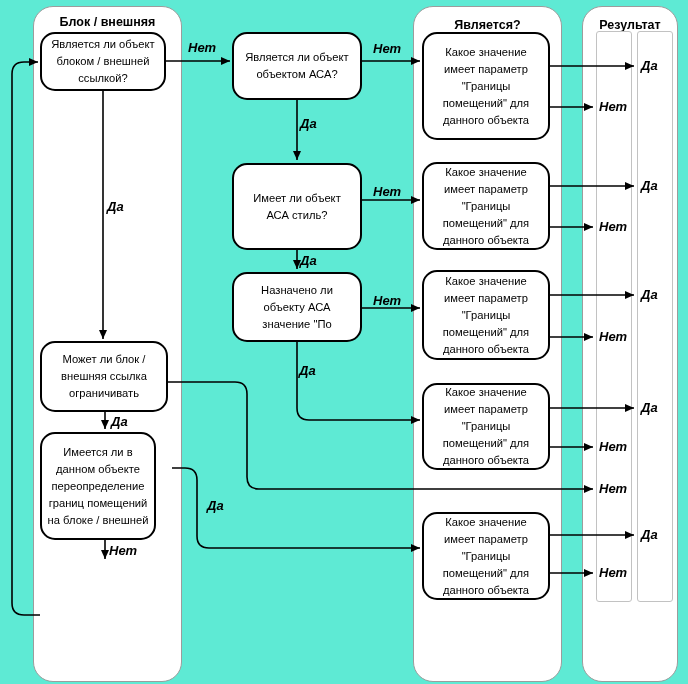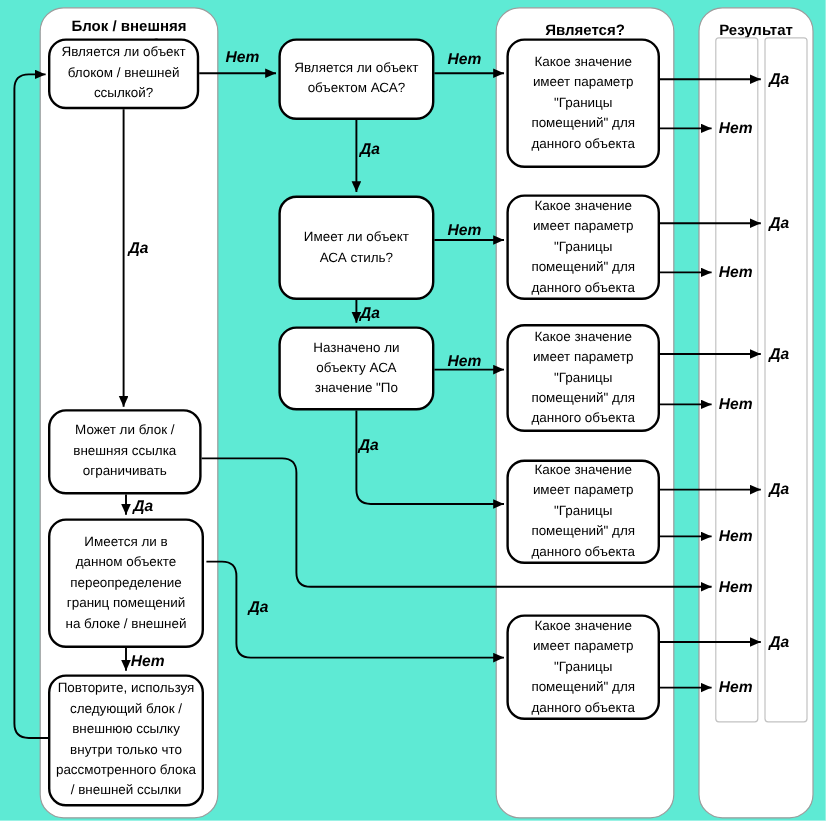--- a/index.html
+++ b/index.html
@@ -73,31 +73,25 @@
     <path class="wire" d="M550,535 H634" marker-end="url(#ah)"></path>
     <path class="wire" d="M550,573 H593" marker-end="url(#ah)"></path>
   </svg>
 
   <div class="node" style="left:40px;  top:32px;  width:126px; height:59px;">Является ли объект
 блоком / внешней
 ссылкой?</div>
   <div class="node" style="left:40px;  top:341px; width:128px; height:71px;text-align:center;">Может ли блок /
 внешняя ссылка
 ограничивать</div>
-  <div class="node" style="left:40px;  top:432px; width:130px; height:108px;">Имеется ли в
+  <div class="node" style="left:40px;  top:432px; width:116px; height:108px;">Имеется ли в
 данном объекте
 переопределение
 границ помещений
 на блоке / внешней</div>
-  <div class="node" style="left:40px;  top:562px; width:130px; height:110px;">Повторите, используя
-следующий блок /
-внешнюю ссылку
-внутри только что
-рассмотренного блока
-/ внешней ссылки</div>
   <div class="node" style="left:232px; top:32px;  width:130px; height:68px;">Является ли объект
 объектом АСА?</div>
   <div class="node" style="left:232px; top:163px; width:130px; height:87px;">Имеет ли объект
 АСА стиль?</div>
   <div class="node" style="left:232px; top:272px; width:130px; height:70px;">Назначено ли
 объекту АСА
 значение "По</div>
   <div class="node" style="left:422px; top:32px;  width:128px; height:108px;">Какое значение
 имеет параметр
 "Границы

